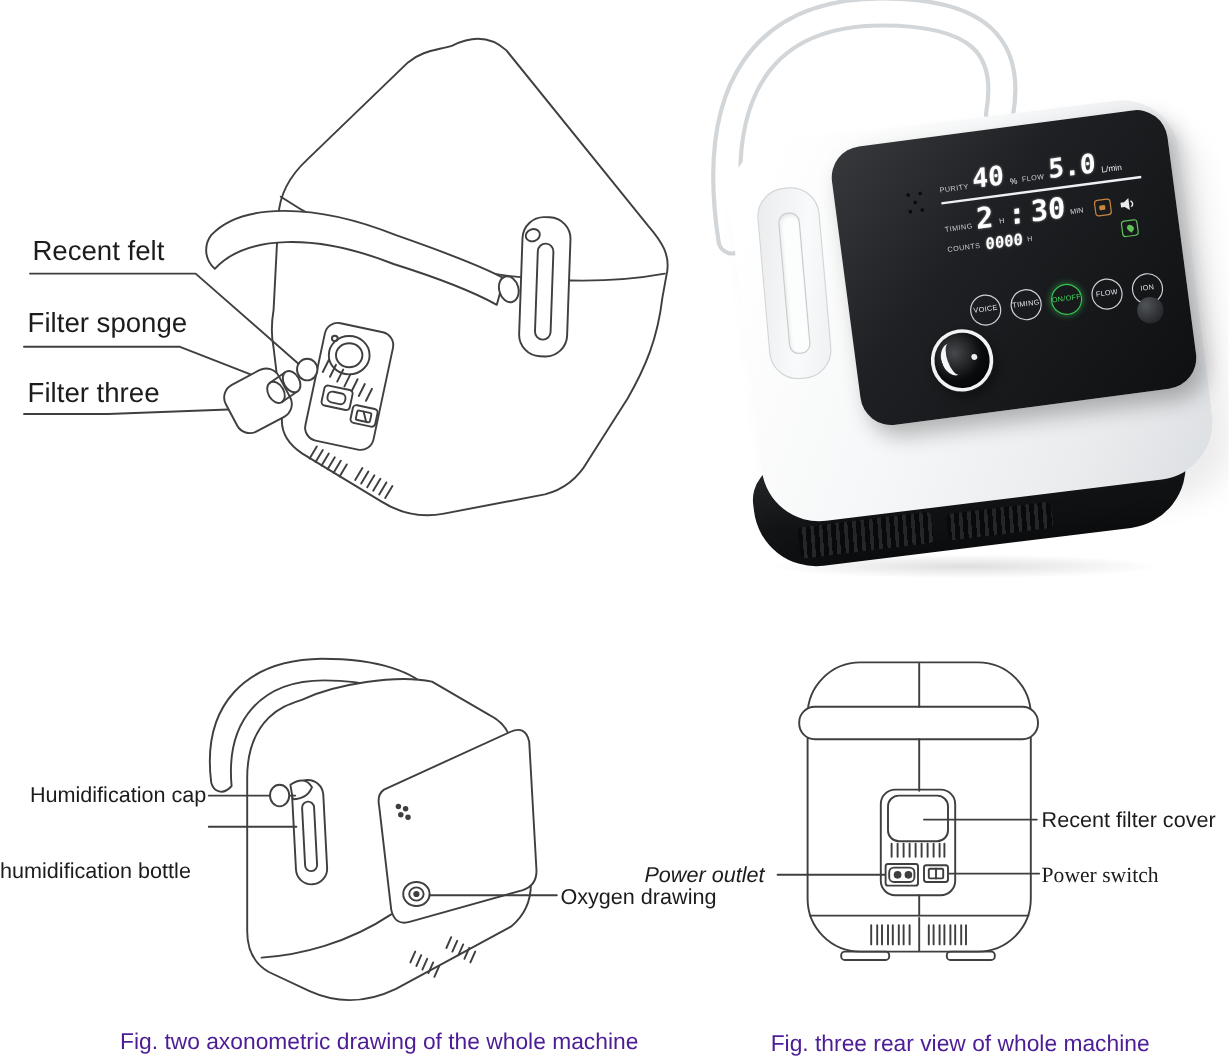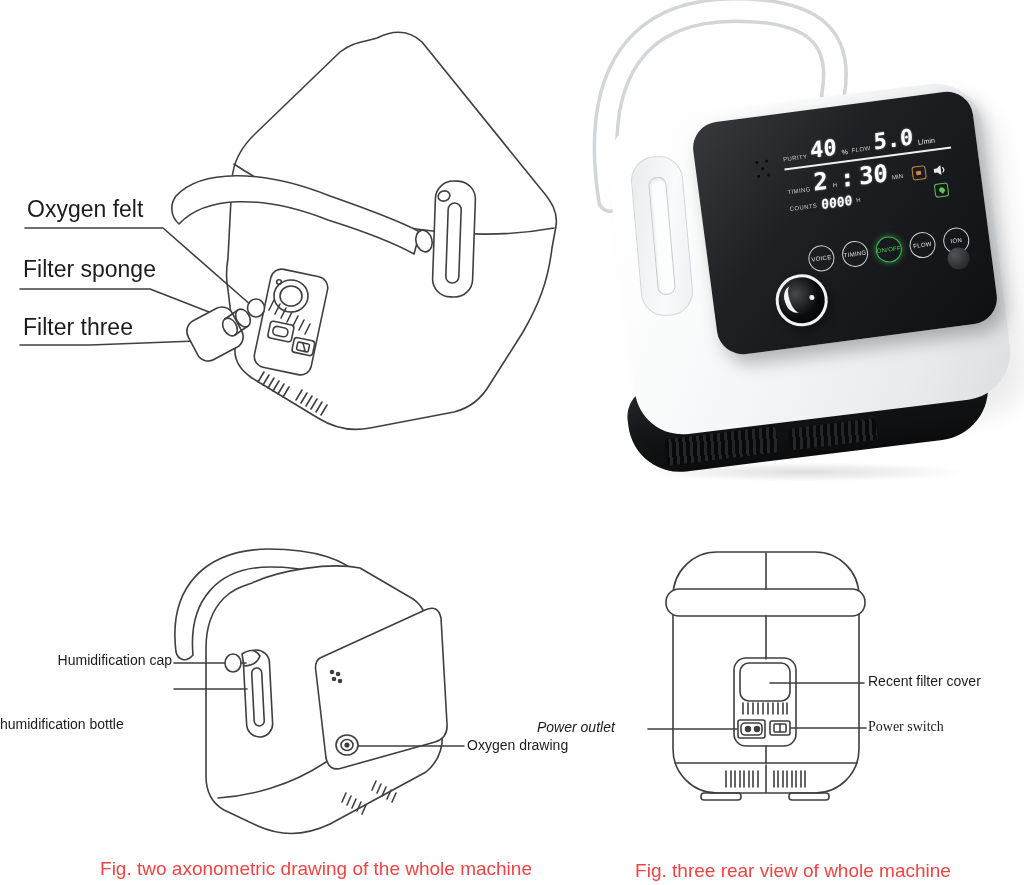--- a/index.html
+++ b/index.html
@@ -3,33 +3,33 @@
 <meta charset="utf-8">
 <style>
   html,body{margin:0;padding:0;background:#fff;}
   #canvas{position:relative;width:1024px;height:885px;background:#ffffff;overflow:hidden;
           font-family:"Liberation Sans",sans-serif;}
   svg{display:block;}
   #lineart{position:absolute;left:0;top:0;}
 
   
   .lbl{position:absolute;color:#1c1c1c;white-space:nowrap;font-size:23px;}
-  .lbl-sm{font-size:14px;}
+  .lbl-sm{font-size:18px;}
   #lbl-felt{left:27px;top:196px;}
   #lbl-sponge{left:23px;top:256px;}
   #lbl-cover{left:23px;top:314px;}
   #lbl-cap{left:0px;top:652px;width:172px;text-align:right;}
   #lbl-bottle{left:0px;top:716px;width:172px;text-align:left;}
   #lbl-oxygen{left:467px;top:737px;}
   #lbl-poutlet{left:537px;top:719px;font-style:italic;}
   #lbl-rfilter{left:868px;top:673px;}
   #lbl-pswitch{left:868px;top:719px;font-family:Liberation Serif, serif;}
-  .cap{position:absolute;color:#ef4444;font-size:19px;text-align:center;white-space:nowrap;}
+  .cap{position:absolute;color:#4c1d95;font-size:19px;text-align:center;white-space:nowrap;}
   #cap-fig2{left:96px;top:858px;width:440px;}
-  #cap-fig3{left:628px;top:860px;width:330px;}
+  #cap-fig3{left:628px;top:860px;width:330px;text-align:right;}
 
   
   .ph{position:absolute;}
   #handle-svg{left:575px;top:0px;}
   #dev-shadow{left:640px;top:462px;width:330px;height:20px;border-radius:50%;
       background:radial-gradient(ellipse at center,rgba(0,0,0,.13),rgba(0,0,0,0) 70%);}
   #dev-base{left:628px;top:368px;width:362px;height:88px;border-radius:30px 30px 52px 52px;
       background:linear-gradient(180deg,#26282b 0%,#131416 60%,#0c0d0e 100%);transform:rotate(-7deg);}
   .base-vent{position:absolute;border-radius:4px;
       background:repeating-linear-gradient(93deg,#0a0b0c 0 4px,#26282b 4px 7px);}
@@ -268,21 +268,21 @@
       <div class="pbtn">ION</div>
     </div>
 
     <div id="port">
       <span class="cres"></span>
       <span class="pd"></span>
     </div>
     <div id="pwr-dot"></div>
   </div>
 
-  <div class="lbl" id="lbl-felt">Oxygen felt</div>
+  <div class="lbl" id="lbl-felt">Recent felt</div>
   <div class="lbl" id="lbl-sponge">Filter sponge</div>
   <div class="lbl" id="lbl-cover">Filter three</div>
 
   <div class="lbl lbl-sm" id="lbl-cap">Humidification cap</div>
   <div class="lbl lbl-sm" id="lbl-bottle">humidification bottle</div>
   <div class="lbl lbl-sm" id="lbl-oxygen">Oxygen drawing</div>
 
   <div class="lbl lbl-sm" id="lbl-poutlet">Power outlet</div>
   <div class="lbl lbl-sm" id="lbl-rfilter">Recent filter cover</div>
   <div class="lbl lbl-sm" id="lbl-pswitch">Power switch</div>

